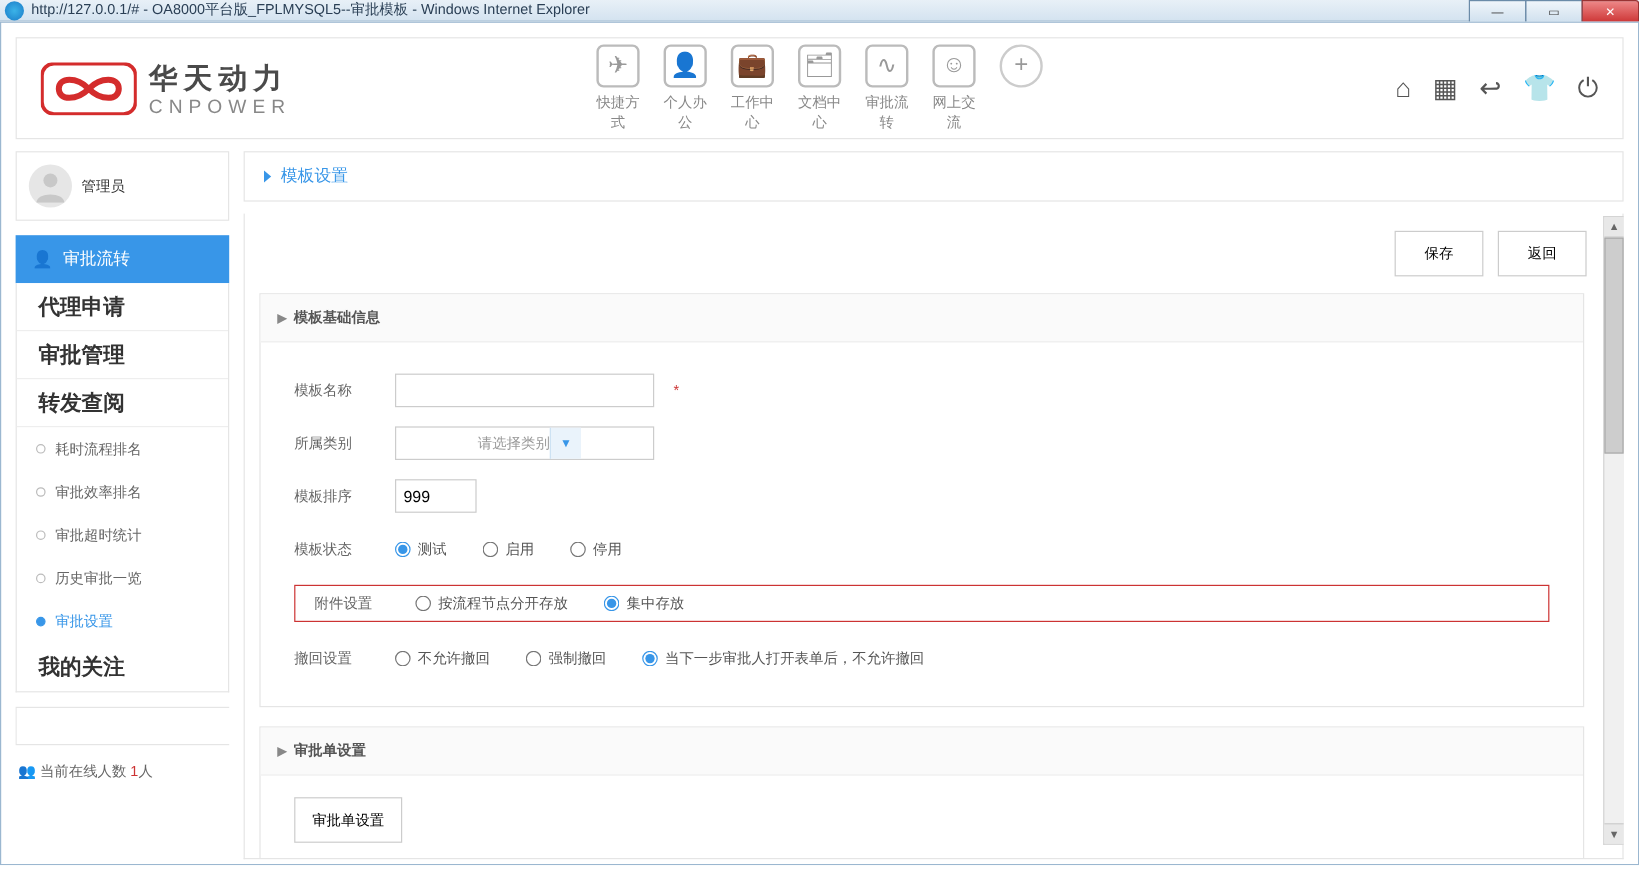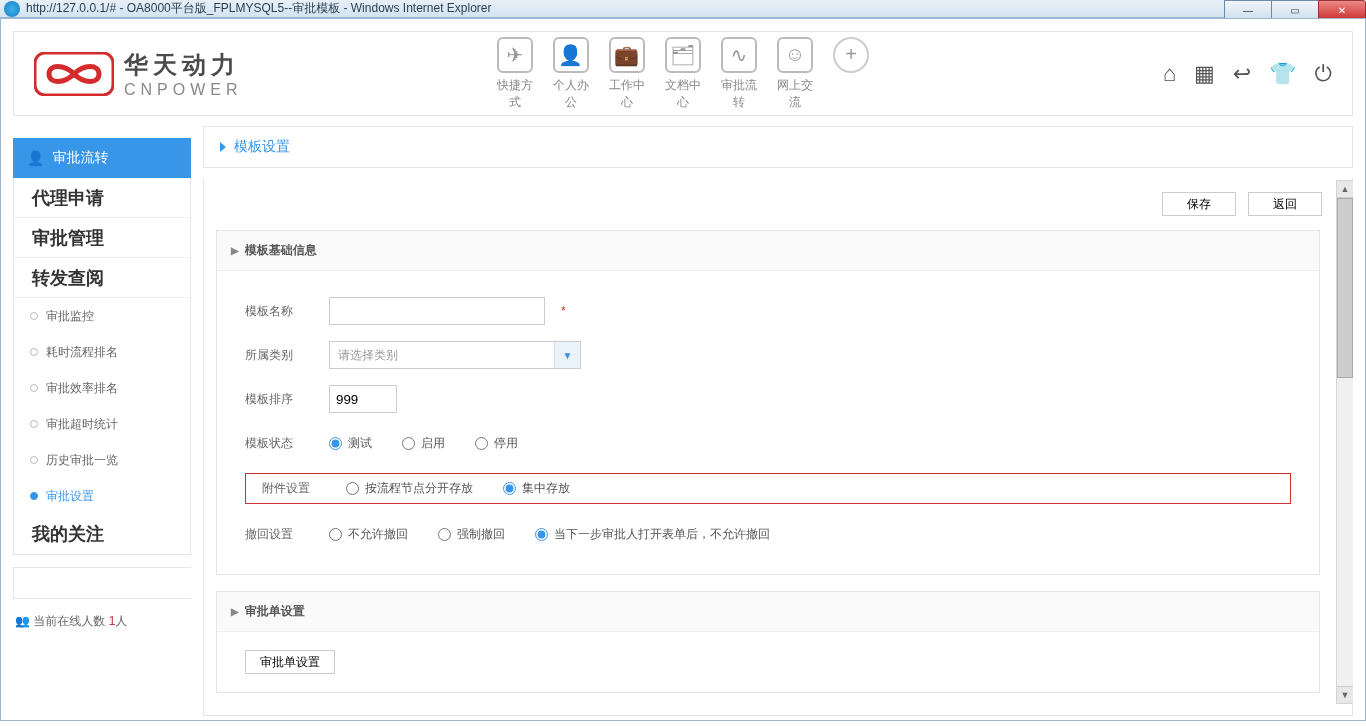--- a/index.html
+++ b/index.html
@@ -44,30 +44,30 @@
     .online .num{color:#c33}
     .main{flex:1;position:relative}
     .breadcrumb{border:1px solid #e5e5e5;height:42px;display:flex;align-items:center;padding:0 16px;color:#3896e8;font-size:14px;gap:8px;background:#fff}
     .breadcrumb .arr{width:0;height:0;border-left:6px solid #3896e8;border-top:5px solid transparent;border-bottom:5px solid transparent}
     .content-scroll{position:absolute;top:52px;left:0;right:0;bottom:0;overflow:hidden;border:1px solid #e5e5e5;border-top:none;background:#fff}
     .content-inner{padding:0 20px 20px 0;margin-left:0;height:100%;overflow-y:auto}
     .content-inner::-webkit-scrollbar{width:16px}
     .content-inner::-webkit-scrollbar-track{background:#f0f0f0;border-left:1px solid #ddd}
     .content-inner::-webkit-scrollbar-thumb{background:#c8c8c8;border:1px solid #aaa}
     .action-bar{display:flex;justify-content:flex-end;gap:12px;padding:14px 0;margin-right:10px}
-    .btn{min-width:74px;height:24px;border:1px solid #ccc;background:#fff;cursor:pointer;font-size:12px}
+    .btn{min-width:74px;height:38px;border:1px solid #ccc;background:#fff;cursor:pointer;font-size:12px}
     .panel{border:1px solid #e5e5e5;margin:0 12px 16px 12px;background:#fff}
     .panel-h{height:40px;display:flex;align-items:center;padding:0 14px;font-weight:bold;color:#555;background:#fafafa;border-bottom:1px solid #eee;gap:6px}
     .panel-h .chev{font-size:10px;color:#888}
     .panel-b{padding:18px 28px}
     .row{display:flex;align-items:center;min-height:44px;font-size:12px}
     .row-label{width:70px;color:#666;text-align:justify}
     .row-ctrl{margin-left:14px;display:flex;align-items:center;gap:10px}
     .txt{width:216px;height:28px;border:1px solid #ccc;padding:0 6px}
-    .sel{width:252px;height:28px;border:1px solid #ccc;display:flex;align-items:center;justify-content:space-between;padding:0 0 0 8px;color:#999;background:#fff}
+    .sel{width:216px;height:28px;border:1px solid #ccc;display:flex;align-items:center;justify-content:center;padding:0 0 0 8px;color:#999;background:#fff}
     .sel .dd{width:26px;height:26px;background:#eaf3fb;border-left:1px solid #cde2f3;display:flex;align-items:center;justify-content:center;color:#3896e8;font-size:10px}
     .req{color:#c33;margin-left:6px}
     .txt.small{width:68px}
     .radio{display:inline-flex;align-items:center;gap:6px;margin-right:20px;cursor:pointer;color:#555}
     .radio input{accent-color:#3896e8}
     .hl-box{border:1px solid #c33;padding:6px 16px;margin:8px 0}
     .scrollbar-fake{position:absolute;right:0;top:54px;width:17px;bottom:12px;background:#f0f0f0;border:1px solid #d4d4d4;border-right:none}
     .scrollbar-fake .btn-arrow{height:17px;background:#e8e8e8;border-bottom:1px solid #ccc;display:flex;align-items:center;justify-content:center;font-size:9px;color:#666}
     .scrollbar-fake .btn-arrow.bottom{position:absolute;bottom:0;left:0;right:0;border-top:1px solid #ccc;border-bottom:none}
     .scrollbar-fake .thumb{position:absolute;top:17px;left:0;right:0;height:180px;background:#cdcdcd;border:1px solid #aaa}
@@ -136,30 +136,38 @@
       <span>⌂</span>
       <span>▦</span>
       <span>↩</span>
       <span>👕</span>
       <span>⏻</span>
     </div>
   </div>
 
   <div class="body">
     <div class="sidebar">
+      <div class="user-box">
+        <div class="avatar">
+            <svg width="28" height="28" viewBox="0 0 24 24">
+              <circle cx="12" cy="8" r="5"></circle>
+              <path d="M2 24 C2 16,22 16,22 24 Z"></path>
+            </svg>
+          </div>
+        <span>管理员</span>
+      </div>
 
       <div class="side-section">
         <span>👤</span>
         <span>审批流转</span>
       </div>
       <div class="side-menu">
         <div class="side-item bold">代理申请</div>
         <div class="side-item bold">审批管理</div>
         <div class="side-item bold">转发查阅</div>
-        <div class="side-sub">审批监控</div>
         <div class="side-sub">耗时流程排名</div>
         <div class="side-sub">审批效率排名</div>
         <div class="side-sub">审批超时统计</div>
         <div class="side-sub">历史审批一览</div>
         <div class="side-sub active">审批设置</div>
         <div class="side-item bold" style="border-bottom:none">我的关注</div>
       </div>
 
       <div class="side-search">
         <input type="text" style="">

